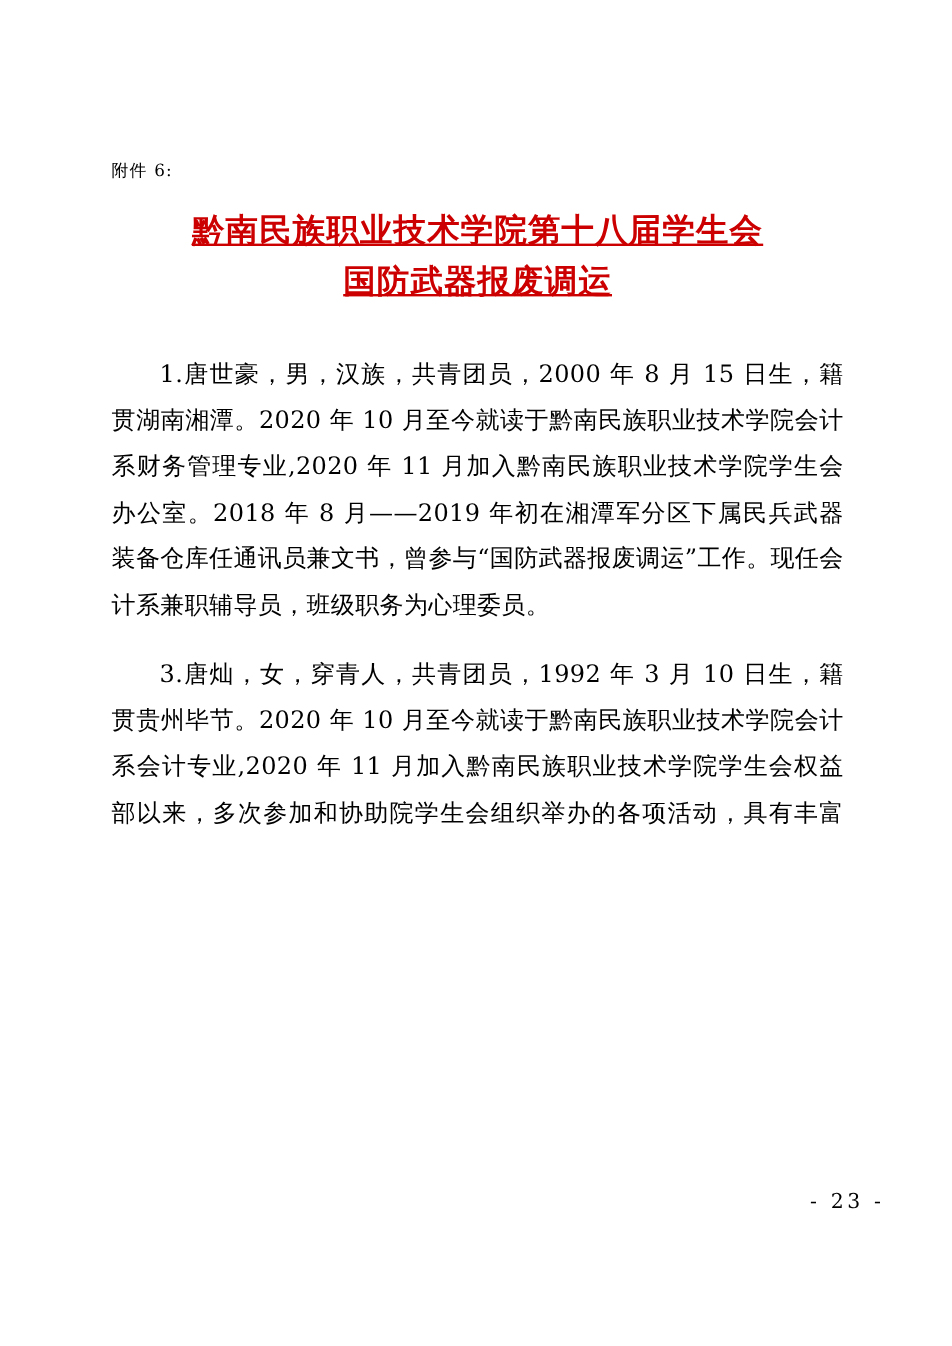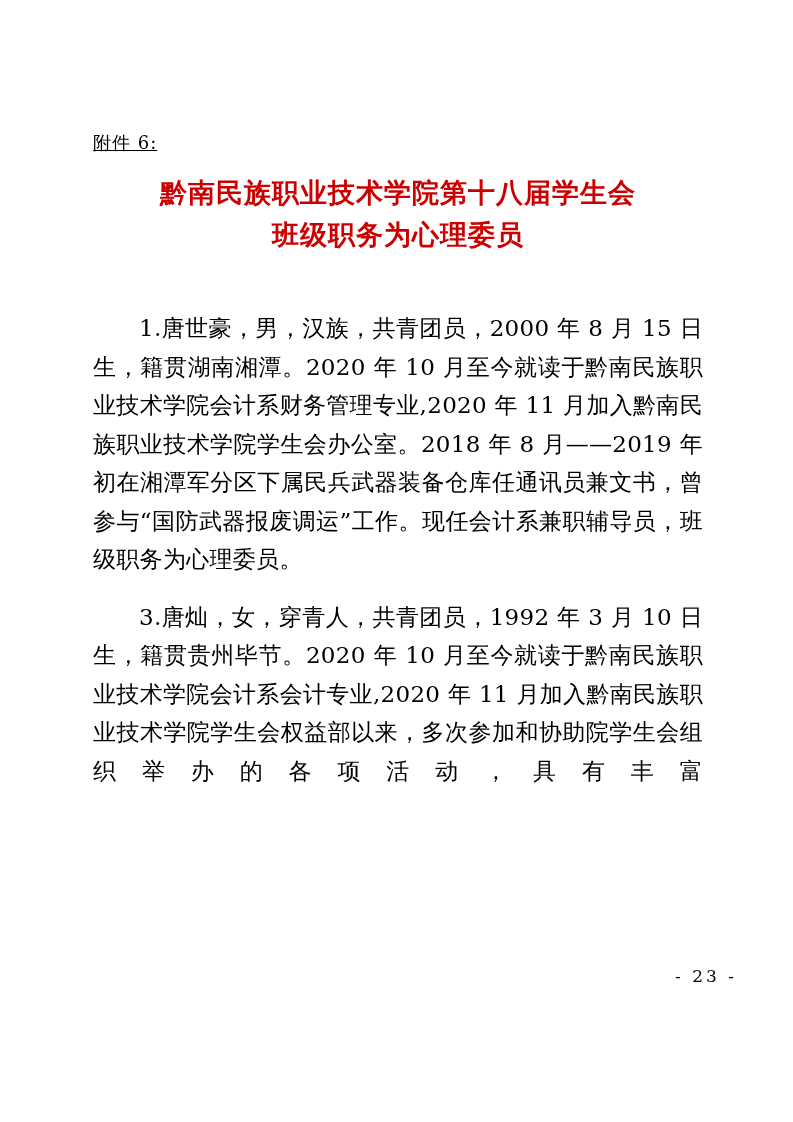--- a/index.html
+++ b/index.html
@@ -12,69 +12,68 @@
     width: 793px;
     height: 1122px;
     background: #ffffff;
     overflow: hidden;
     font-family: "DejaVu Serif", "Liberation Serif", serif;
     color: #000000;
     box-sizing: border-box;
     padding: 130px 90px 0 93px;
   }
   .attachment-label {
-    font-size: 18px;
+    font-size: 14px;
     line-height: 26px;
     letter-spacing: 1px;
     color: #000000;
-    text-decoration: underline;
   }
   .doc-title {
     margin-top: 16px;
     text-align: center;
     font-size: 27px;
     font-weight: bold;
     color: #cc0000;
     line-height: 42px;
     letter-spacing: 1px;
   }
   .doc-body {
-    margin-top: 53px;
-    font-size: 23px;
+    margin-top: 36px;
+    font-size: 20px;
     line-height: 38.5px;
     text-align: justify;
     letter-spacing: 0.3px;
   }
   .doc-body p {
     margin: 0 0 19px 0;
     text-indent: 2em;
   }
   .doc-body p.continued {
     text-align-last: justify;
     margin-bottom: 0;
   }
   .page-number {
     position: absolute;
-    top: 966px;
+    top: 992px;
     right: 56px;
     font-size: 17px;
     letter-spacing: 3px;
     color: #000000;
   }
 </style>
 </head>
 <body>
 
 <div class="page">
 
   <div class="attachment-label">附件 6:</div>
 
-  <div class="doc-title" style="color: rgb(204, 0, 0);">
+  <div class="doc-title" style="color: rgb(204, 0, 0); text-decoration: underline;">
     <div>黔南民族职业技术学院第十八届学生会</div>
-    <div>班级职务为心理委员</div>
+    <div>国防武器报废调运</div>
   </div>
 
   <div class="doc-body">
     <p>1.唐世豪，男，汉族，共青团员，2000 年 8 月 15 日生，籍贯湖南湘潭。2020 年 10 月至今就读于黔南民族职业技术学院会计系财务管理专业,2020 年 11 月加入黔南民族职业技术学院学生会办公室。2018 年 8 月——2019 年初在湘潭军分区下属民兵武器装备仓库任通讯员兼文书，曾参与“国防武器报废调运”工作。现任会计系兼职辅导员，班级职务为心理委员。</p>
     <p class="continued">3.唐灿，女，穿青人，共青团员，1992 年 3 月 10 日生，籍贯贵州毕节。2020 年 10 月至今就读于黔南民族职业技术学院会计系会计专业,2020 年 11 月加入黔南民族职业技术学院学生会权益部以来，多次参加和协助院学生会组织举办的各项活动，具有丰富</p>
   </div>
 
   <div class="page-number">- 23 -</div>
 
 </div>

